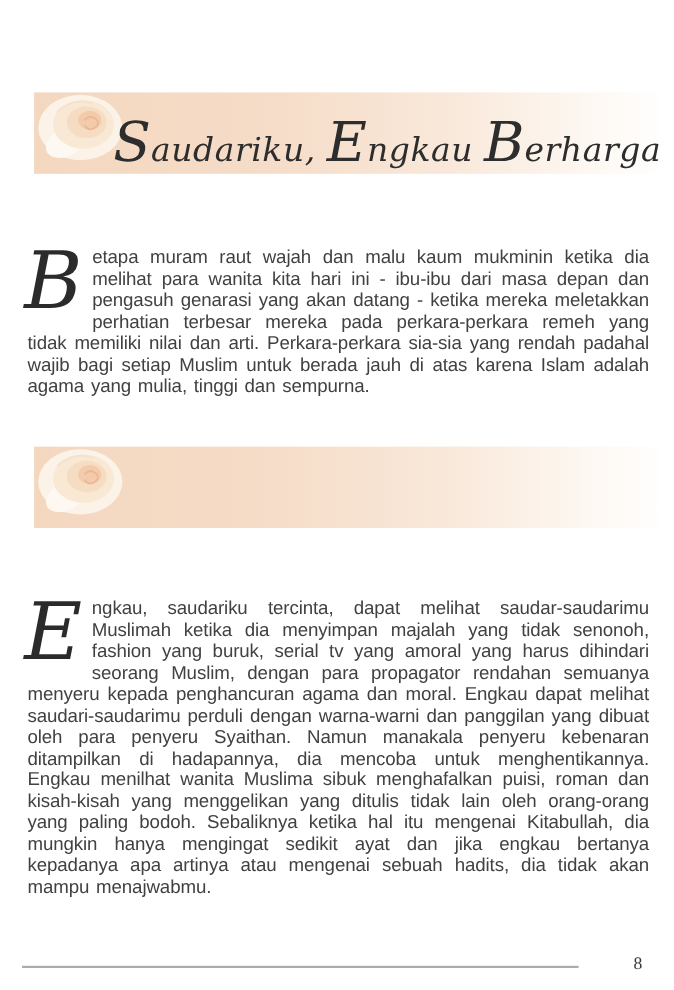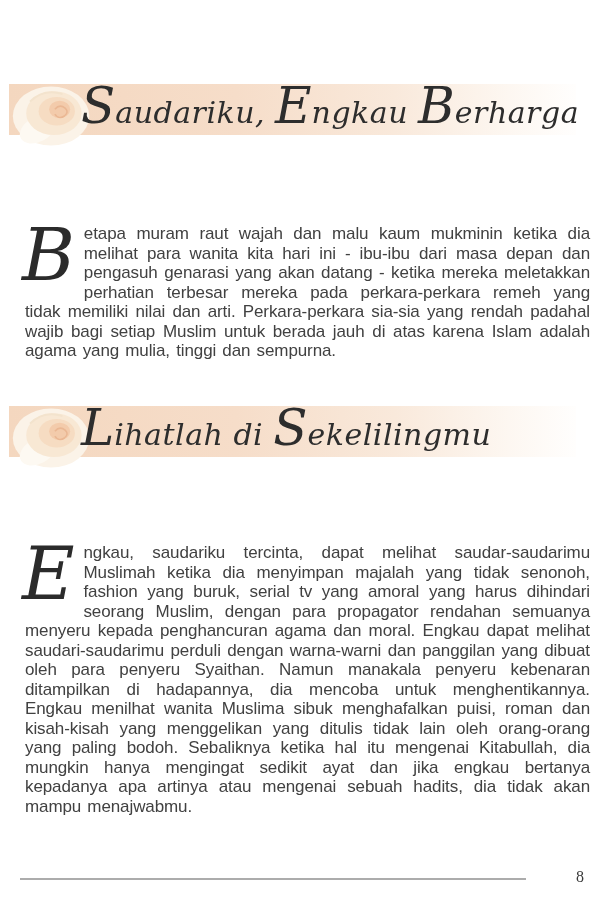--- a/index.html
+++ b/index.html
@@ -5,21 +5,21 @@
   html,body{margin:0;padding:0;background:#ffffff;}
   .page{
     position:relative;
     width:613px;height:900px;
     background:#ffffff;
     font-family:"Liberation Sans", sans-serif;
     overflow:hidden;
   }
   .banner{
     position:absolute;
-    left:9px;width:567px;height:51px;
+    left:31px;width:567px;height:74px;
     background:linear-gradient(to right,#f4d7bf 0%,#f6ddc9 40%,#f9e9db 68%,#fdf7f1 88%,#fffefd 100%);
   }
   #banner1{top:84px;}
   #banner2{top:406px;}
   .rose{
     position:absolute;left:0;top:0;width:86px;height:64px;
   }
   .banner-title{
     position:absolute;left:72px;bottom:4px;
     font-family:"DejaVu Serif","Liberation Serif",serif;
@@ -85,23 +85,20 @@
   <div class="banner" id="banner2">
     <svg class="rose" viewBox="0 0 90 66" xmlns="http://www.w3.org/2000/svg" aria-hidden="true">
       <ellipse cx="44" cy="33" rx="40" ry="31" fill="#fbf3e8"></ellipse>
       <ellipse cx="30" cy="47" rx="20" ry="13" fill="#fdf9f2" transform="rotate(-28 30 47)"></ellipse>
       <ellipse cx="47" cy="30" rx="29" ry="23" fill="#f8e8d4"></ellipse>
       <ellipse cx="50" cy="28" rx="19" ry="15" fill="#f6dcc2"></ellipse>
       <ellipse cx="53" cy="26" rx="11" ry="9" fill="#f3cbab"></ellipse>
       <path d="M48 26 q5 -6 11 -1 q4 4 -1 8 q-6 4 -10 -2" fill="none" stroke="#eab793" stroke-width="1.6"></path>
       <path d="M22 18 q14 -14 34 -8" fill="none" stroke="#f3e3cd" stroke-width="2"></path>
     </svg>
-    <div class="banner-title">
-      <span class="cap">L</span><span class="rest">ihatlah di </span><span class="cap">S</span><span class="rest">ekelilingmu</span>
-    </div>
   </div>
 
   <div class="para" id="para2">
     <span class="drop-cap">E</span><span>ngkau, saudariku tercinta, dapat melihat saudar-saudarimu Muslimah ketika dia menyimpan majalah yang tidak senonoh, fashion yang buruk, serial tv yang amoral yang harus dihindari seorang Muslim, dengan para propagator rendahan semuanya menyeru kepada penghancuran agama dan moral. Engkau dapat melihat saudari-saudarimu perduli dengan warna-warni dan panggilan yang dibuat oleh para penyeru Syaithan. Namun manakala penyeru kebenaran ditampilkan di hadapannya, dia mencoba untuk menghentikannya. Engkau menilhat wanita Muslima sibuk menghafalkan puisi, roman dan kisah-kisah yang menggelikan yang ditulis tidak lain oleh orang-orang yang paling bodoh. Sebaliknya ketika hal itu mengenai Kitabullah, dia mungkin hanya mengingat sedikit ayat dan jika engkau bertanya kepadanya apa artinya atau mengenai sebuah hadits, dia tidak akan mampu menajwabmu.</span>
   </div>
 
 
   <div class="footer-rule"></div>
   <div class="page-number">8</div>
 

